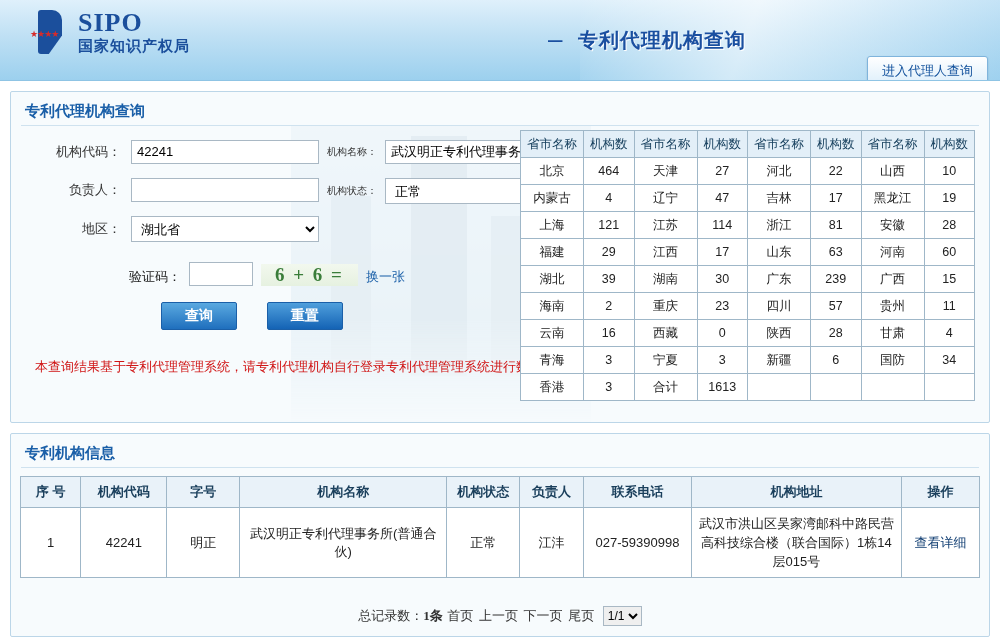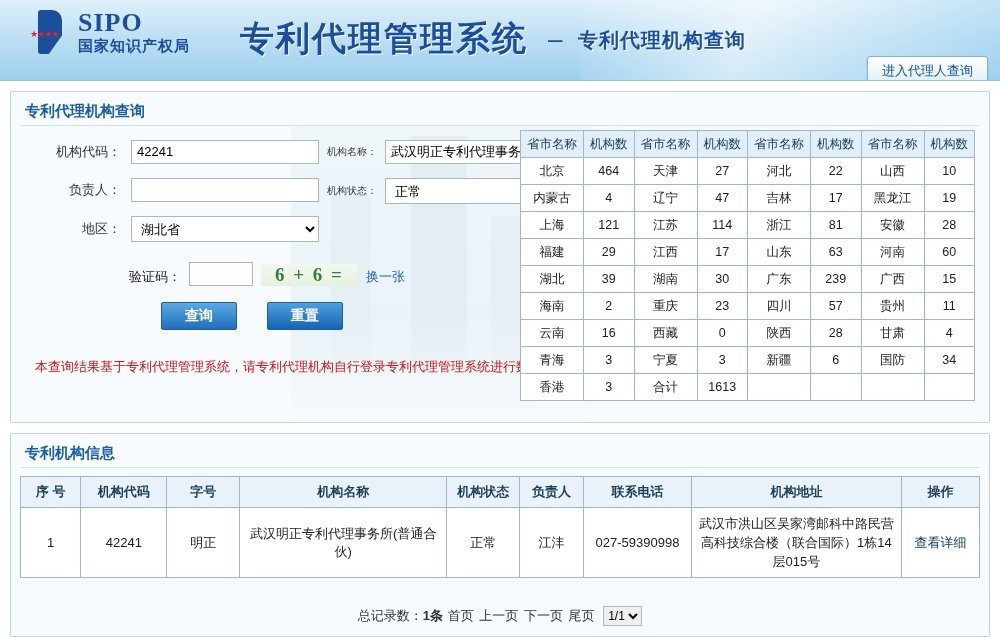--- a/index.html
+++ b/index.html
@@ -160,21 +160,21 @@
     border:1px solid #9fb7c8;background:#e9f2f9;font-weight:bold;padding:6px 4px;color:#1a3f5c;
   }
   .result-table td{
     border:1px solid #9fb7c8;padding:6px 4px;text-align:center;
   }
   .td-addr{line-height:19px;}
   .link{color:#123f73;cursor:pointer;}
   .pager{
     text-align:center;font-size:13px;margin:12px 0 10px 0;color:#333;
   }
-  .pager b{font-weight:bold;}
+  .pager b{font-weight:bold;font-family:Liberation Serif, serif;}
   .pager .plink{color:#333;cursor:pointer;margin:0 1px;}
   .pager select{
     font-size:12px;height:20px;margin-left:4px;border:1px solid #a9b8c4;
     font-family:"Liberation Sans","DejaVu Sans",sans-serif;
     margin-top:16px;
   }
 </style>
 </head>
 <body>
 
@@ -182,21 +182,20 @@
   <div class="logo-block">
     <div class="logo-mark">
       <div class="blue"></div>
       <div class="stars">★★★★</div>
     </div>
     <div class="logo-text">
       <div class="en">SIPO</div>
       <div class="cn">国家知识产权局</div>
     </div>
   </div>
-  <div class="title-main">专利代理管理系统</div>
   <div class="title-dash">–</div>
   <div class="title-sub">专利代理机构查询</div>
   <button class="agent-btn">进入代理人查询</button>
 </div>
 
 <div class="panel" id="query-panel">
   <div class="panel-title">专利代理机构查询</div>
   <div class="panel-hr"></div>
 
   <div class="bg-photo">

